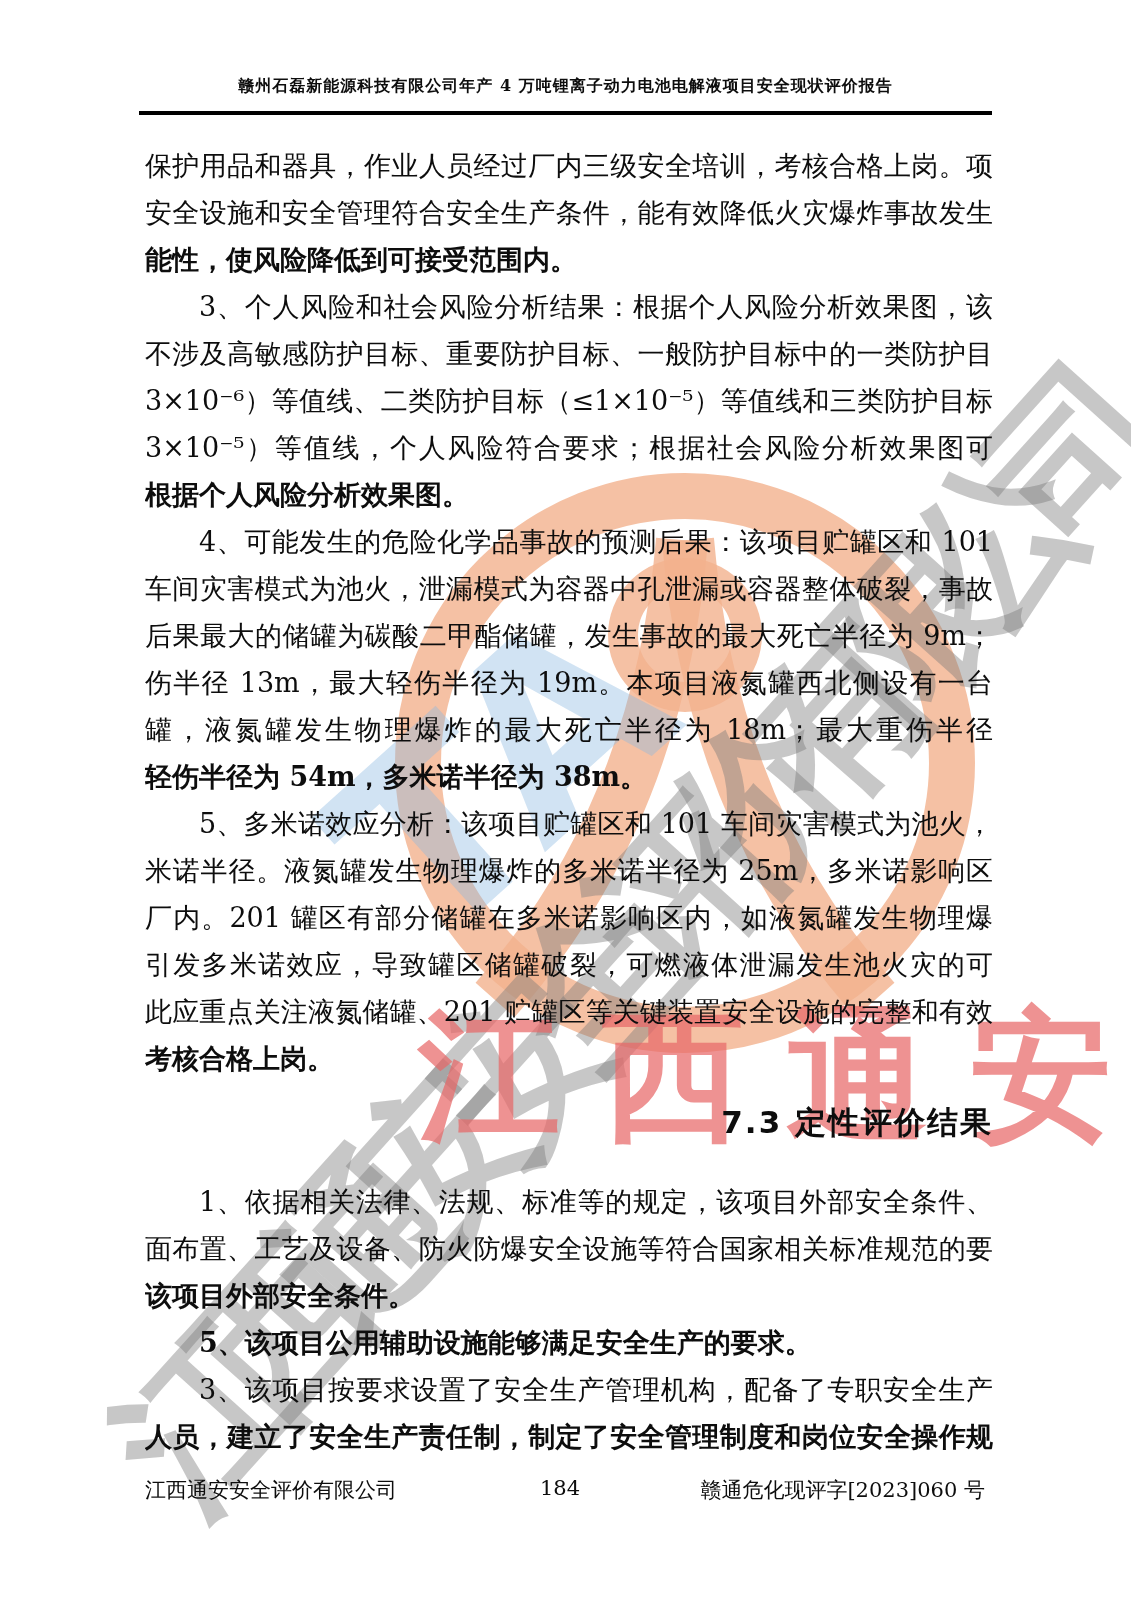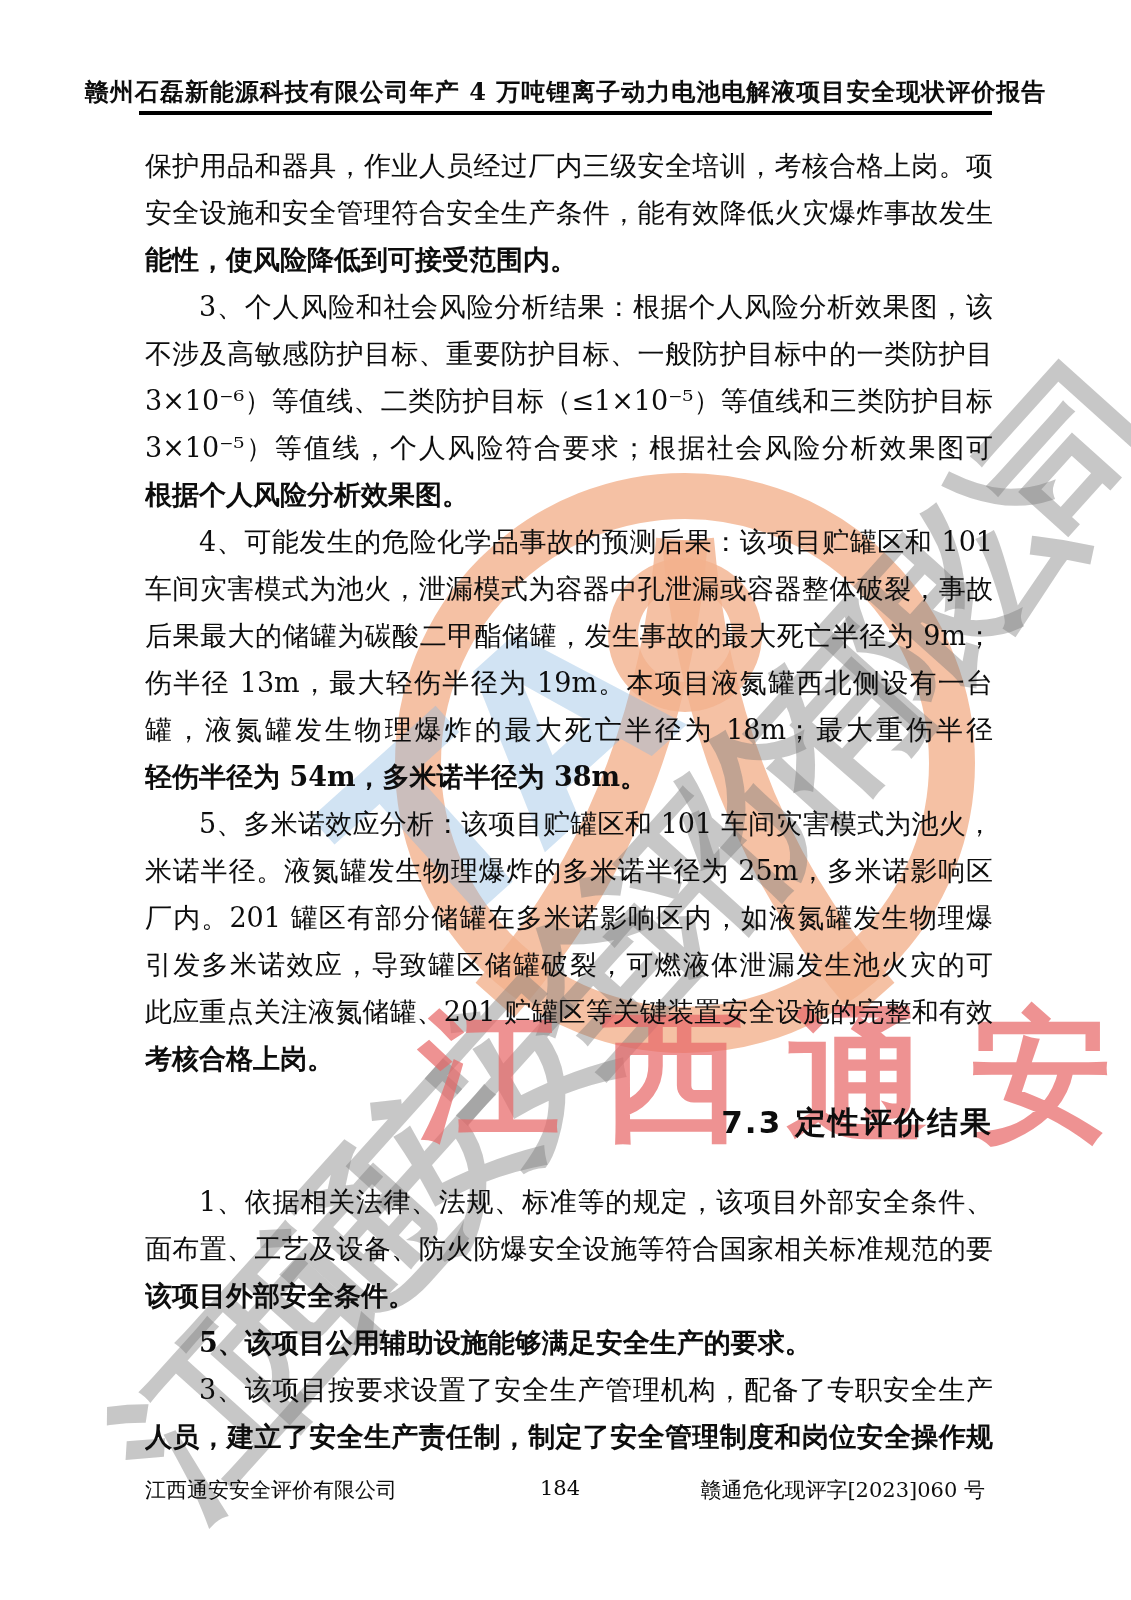--- a/index.html
+++ b/index.html
@@ -48,21 +48,21 @@
     letter-spacing:42px;
     color:rgba(231,104,104,0.72);
     white-space:nowrap;
   }
 
   
   .content { position:absolute; inset:0; z-index:1; }
   .header {
     position:absolute; left:70px; right:70px; top:76px;
     text-align:center;
-    font-size:24px; font-weight:700; letter-spacing:1px;
+    font-size:16px; font-weight:700; letter-spacing:1px;
   }
   .header-rule {
     position:absolute; left:139px; top:111px;
     width:853px; height:4px; background:#000;
   }
   .body {
     position:absolute; left:145px; top:142px; width:848px;
     font-size:27px; line-height:47px;
   }
   .para { margin:0; }

